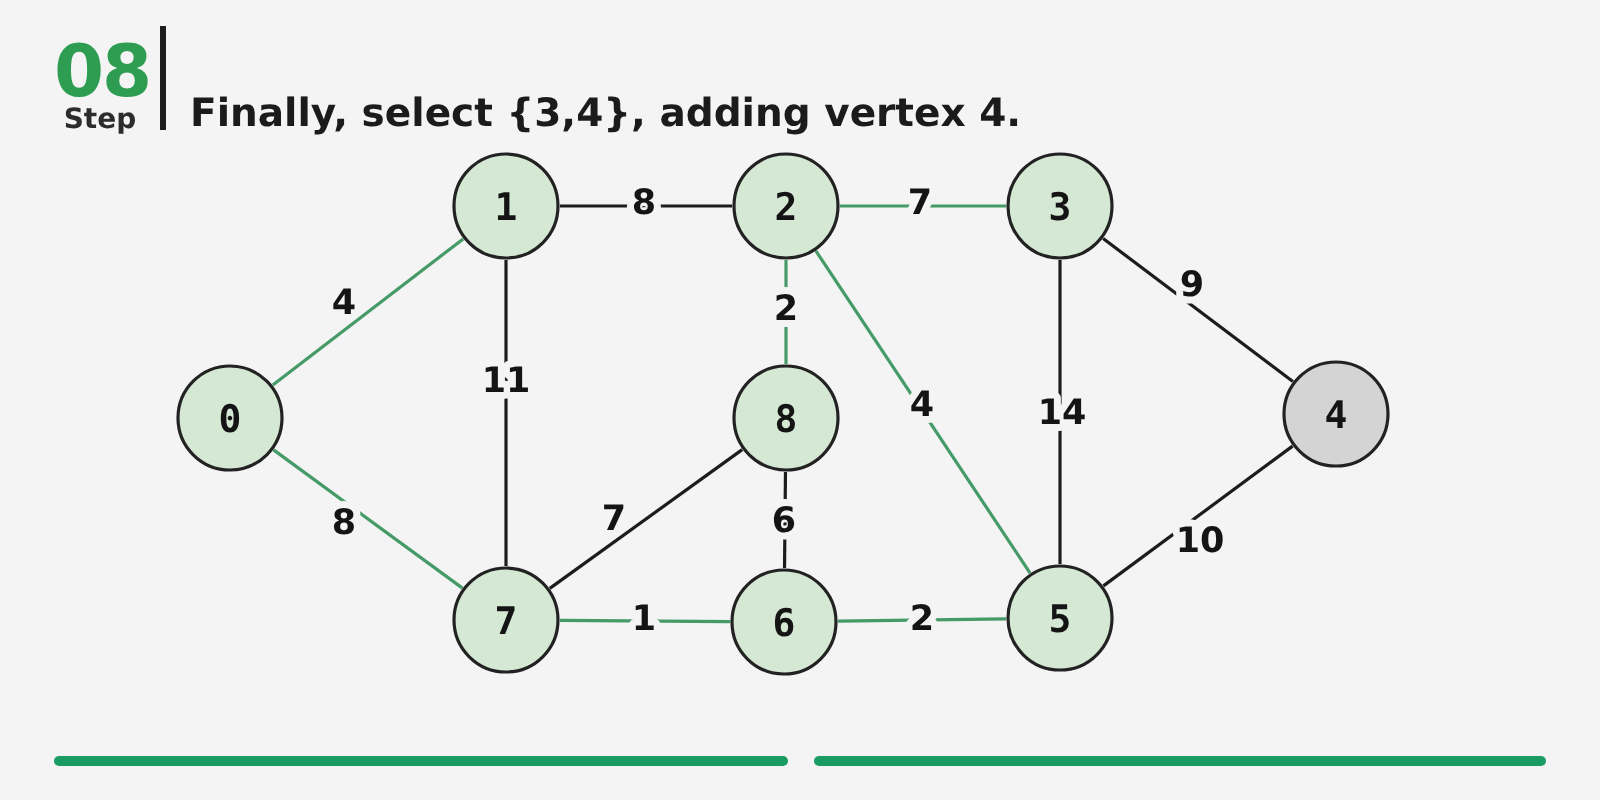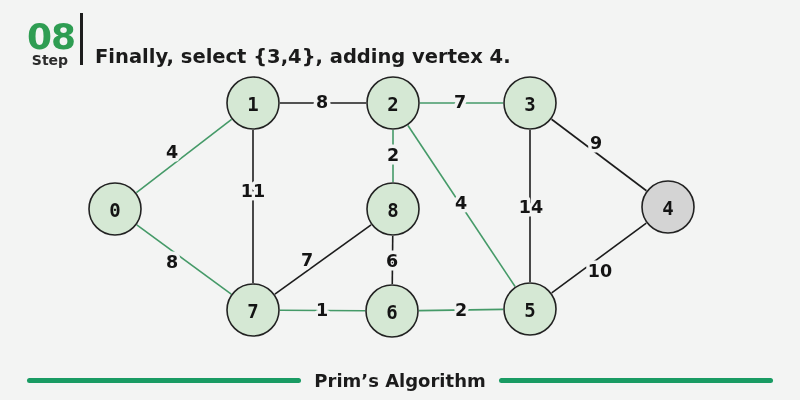--- a/index.html
+++ b/index.html
@@ -100,17 +100,16 @@
       <circle cx="392" cy="311" r="26" fill="#d5e8d4" stroke="#222222" stroke-width="1.6"></circle>
       <text x="392" y="312" text-anchor="middle" dominant-baseline="central" class="node-label">6</text>
       <circle cx="253" cy="310" r="26" fill="#d5e8d4" stroke="#222222" stroke-width="1.6"></circle>
       <text x="253" y="311" text-anchor="middle" dominant-baseline="central" class="node-label">7</text>
       <circle cx="393" cy="209" r="26" fill="#d5e8d4" stroke="#222222" stroke-width="1.6"></circle>
       <text x="393" y="210" text-anchor="middle" dominant-baseline="central" class="node-label">8</text>
     </svg>
 
   <div class="footer">
     <div class="footer-bar"></div>
-    <div class="footer-title">Prim’s Algorithm</div>
     <div class="footer-bar"></div>
   </div>
 
 </div>
 
 </body></html>

